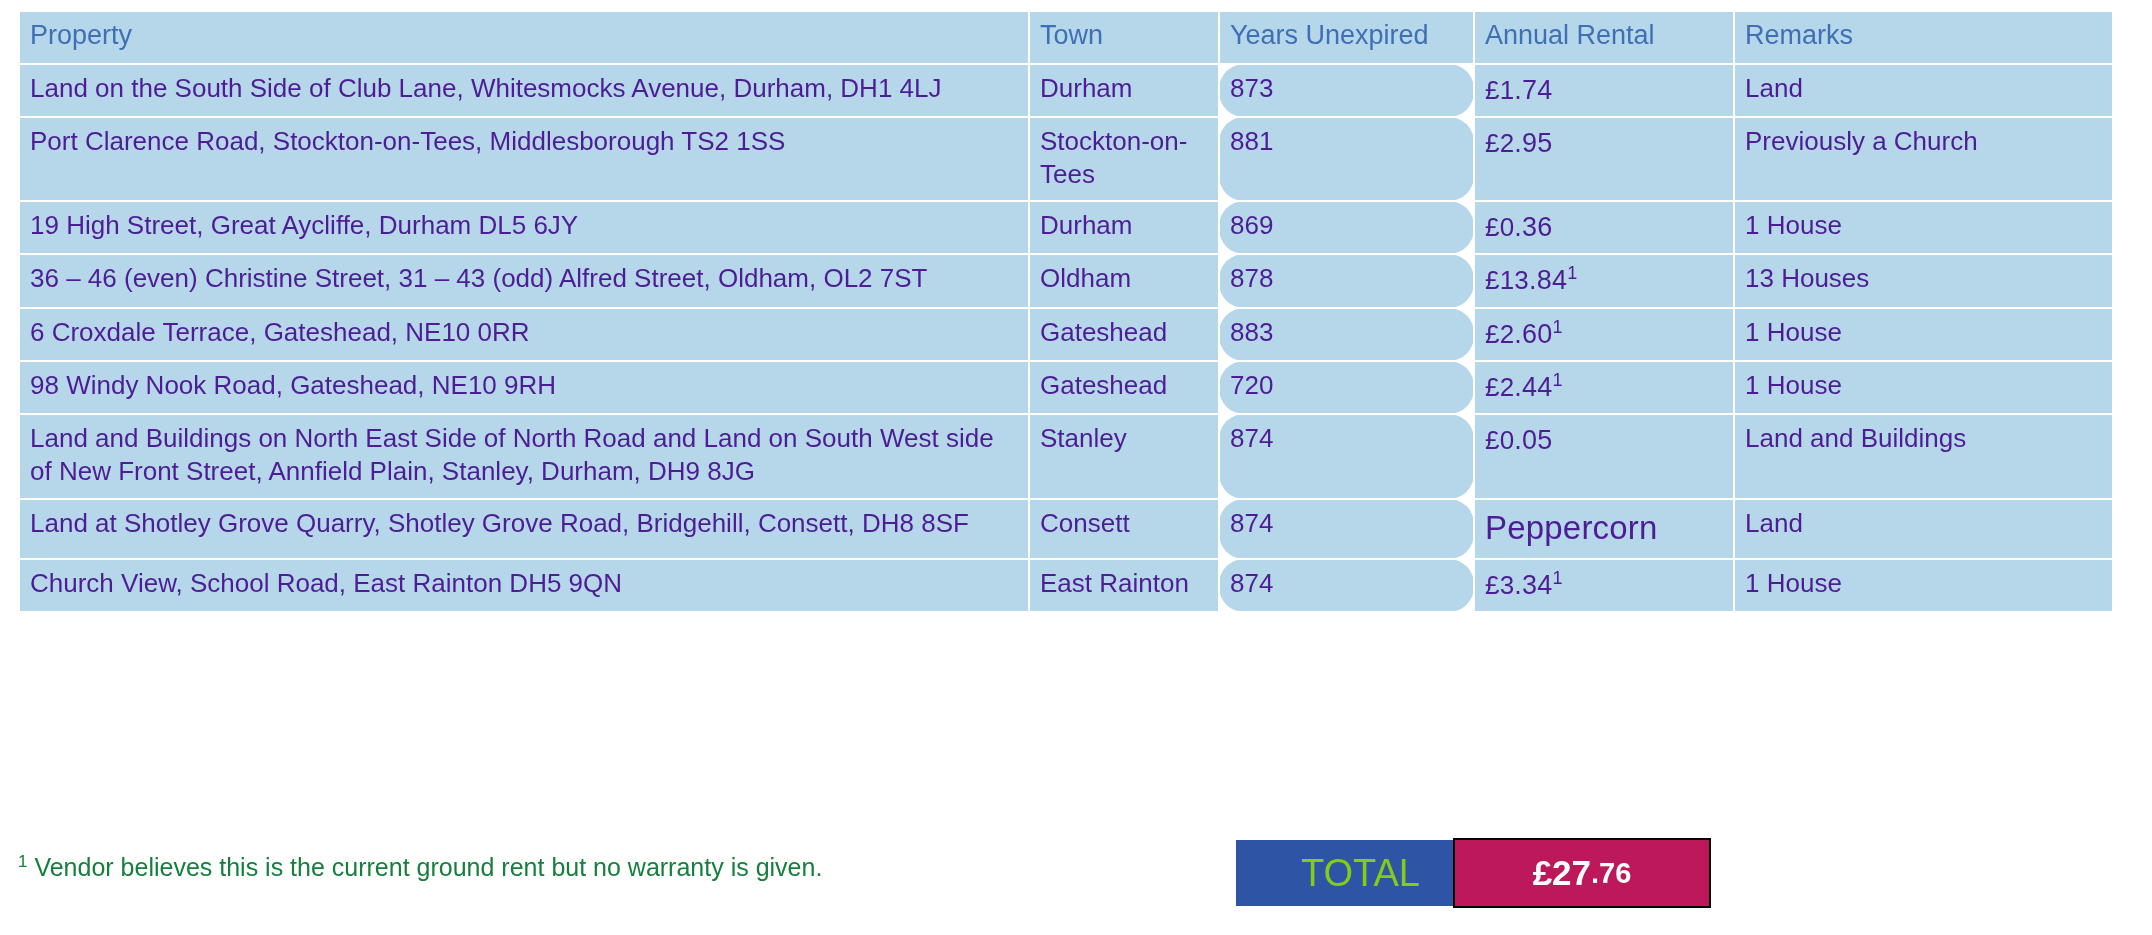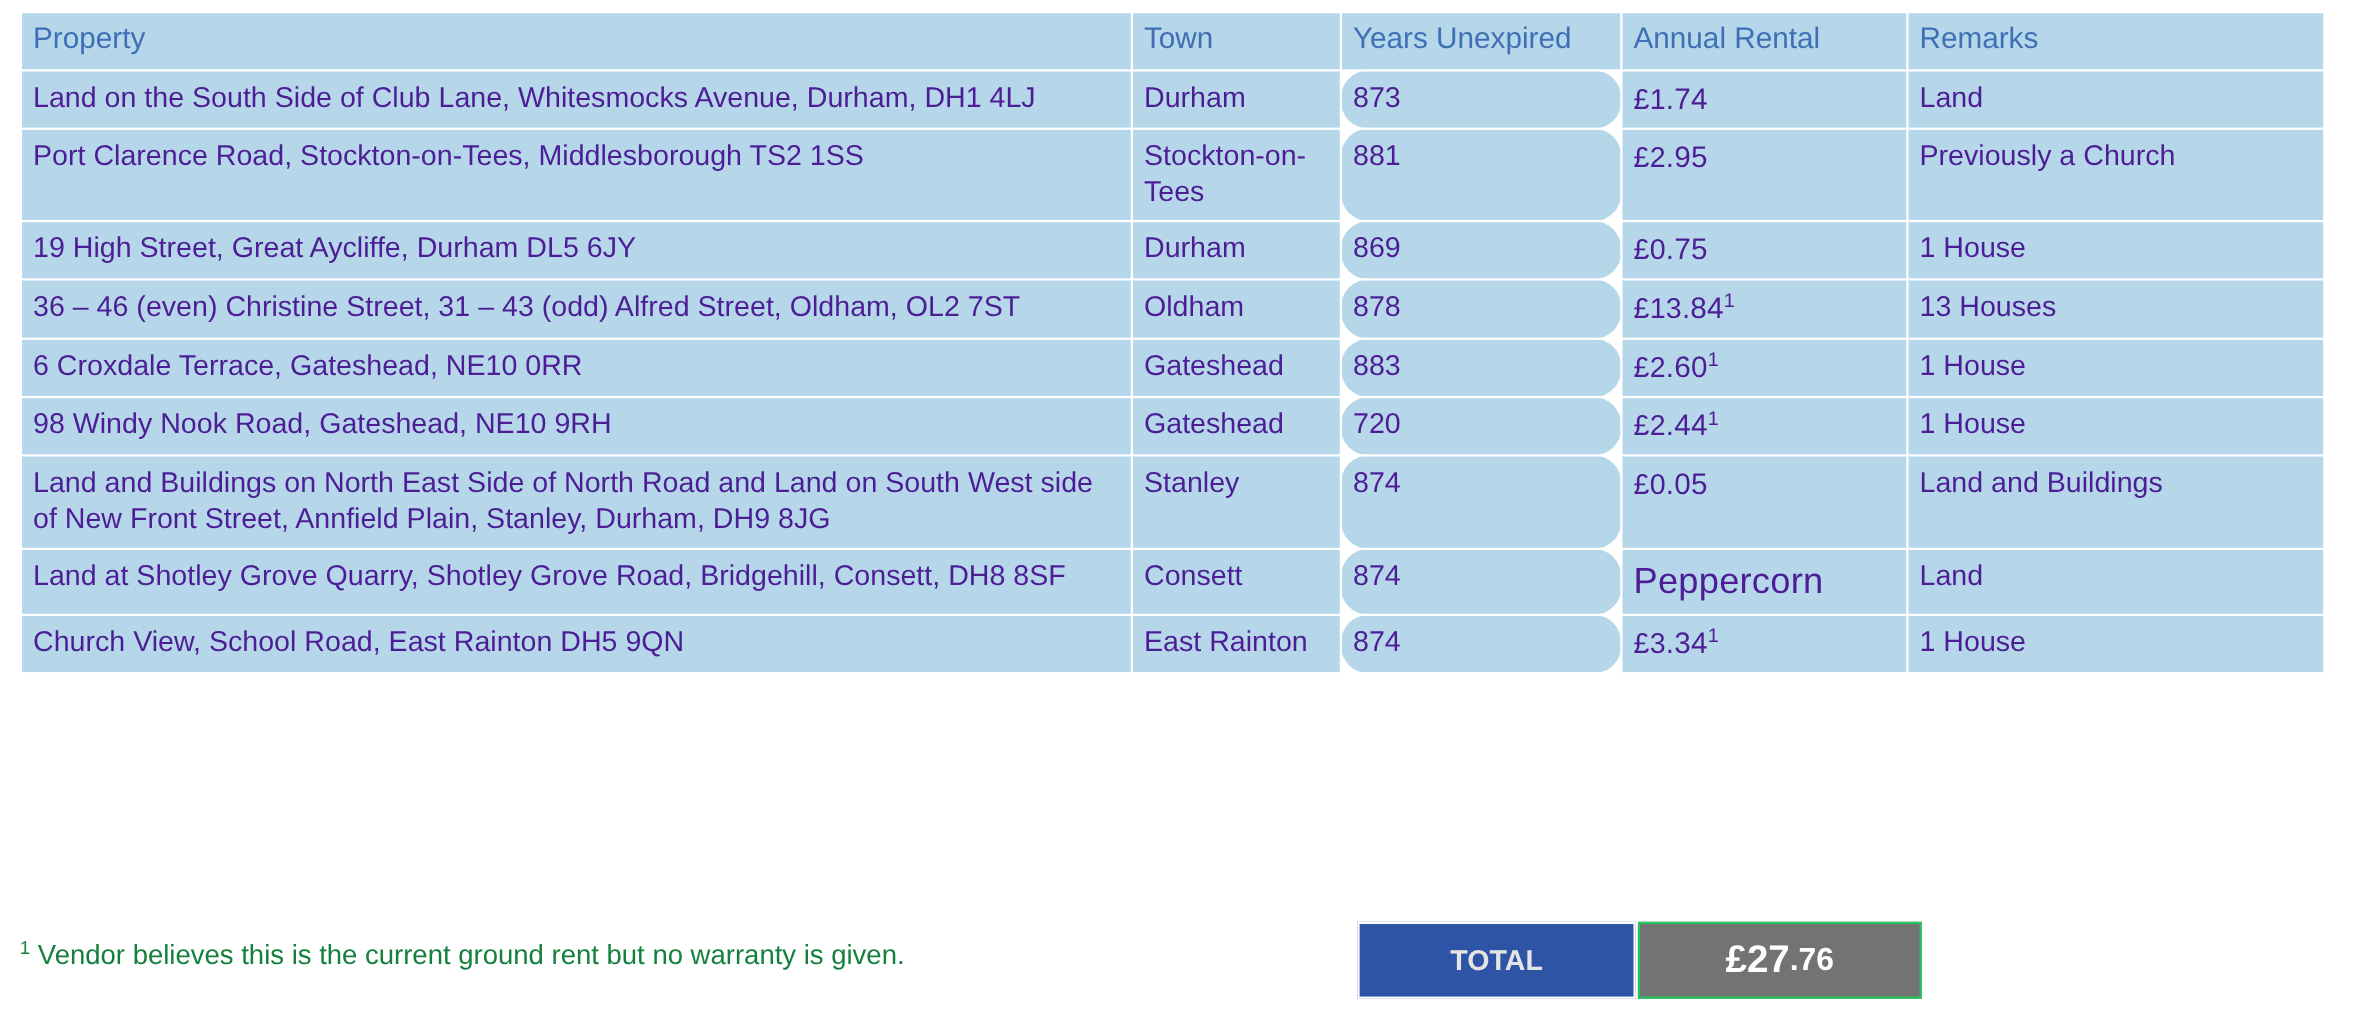--- a/index.html
+++ b/index.html
@@ -106,44 +106,44 @@
     vertical-align: super;
   }
 
   .total-label {
     position: absolute;
     left: 1216px;
     top: 0px;
     width: 253px;
     height: 70px;
     background: #2e55a5;
-    color: #e5e5e5;
-    font-size: 26px;
-    font-weight: bold;
+    color: #84cc16;
+    font-size: 38px;
+    font-weight: normal;
     display: flex;
     align-items: center;
     justify-content: center;
     border: 2px solid #ffffff;
     box-sizing: border-box;
   }
 
   .total-value {
     position: absolute;
-    left: 1471px;
+    left: 1435px;
     top: 0px;
     width: 258px;
     height: 70px;
-    background: #737373;
+    background: #be185d;
     color: #ffffff;
     font-size: 35px;
     font-weight: bold;
     display: flex;
     align-items: center;
     justify-content: center;
-    border: 2px solid #22c55e;
+    border: 2px solid #000000;
     box-sizing: border-box;
   }
   .total-value .pence { font-size: 29px; }
 </style>
 </head>
 <body>
 
 <div class="sheet">
   <table class="rental-table">
     <colgroup>
@@ -174,21 +174,21 @@
         <td class="col-property">Port Clarence Road, Stockton-on-Tees, Middlesborough TS2 1SS</td>
         <td class="col-town">Stockton-on-Tees</td>
         <td class="col-years">881</td>
         <td class="col-rental"><span>£2</span><span class="pence">.<span>95</span></span><span class="fnote"></span></td>
         <td class="col-remarks">Previously a Church</td>
       </tr>
       <tr>
         <td class="col-property">19 High Street, Great Aycliffe, Durham DL5 6JY</td>
         <td class="col-town">Durham</td>
         <td class="col-years">869</td>
-        <td class="col-rental"><span>£0</span><span class="pence">.<span>75</span></span><span class="fnote"></span></td>
+        <td class="col-rental"><span>£0</span><span class="pence">.<span>36</span></span><span class="fnote"></span></td>
         <td class="col-remarks">1 House</td>
       </tr>
       <tr>
         <td class="col-property">36 – 46 (even) Christine Street, 31 – 43 (odd) Alfred Street, Oldham, OL2 7ST</td>
         <td class="col-town">Oldham</td>
         <td class="col-years">878</td>
         <td class="col-rental"><span>£13</span><span class="pence">.<span>84</span></span><span class="fnote">1</span></td>
         <td class="col-remarks">13 Houses</td>
       </tr>
       <tr>

